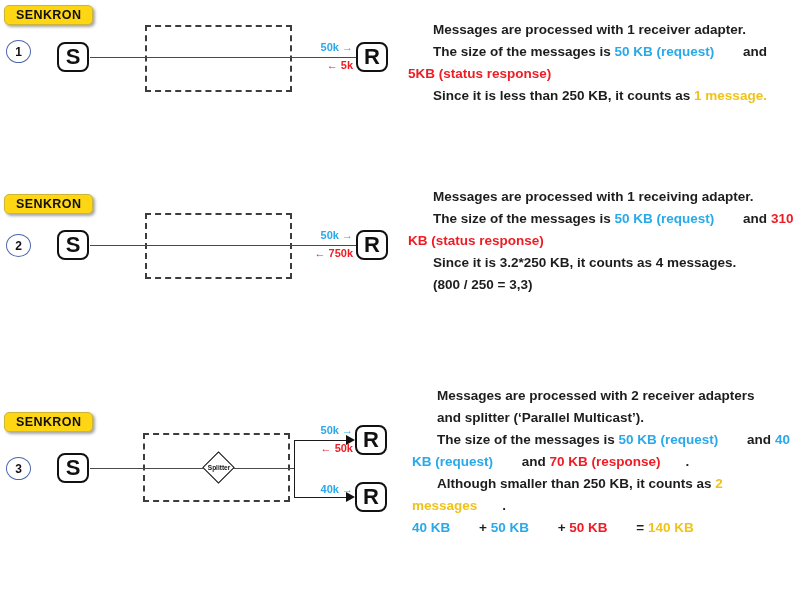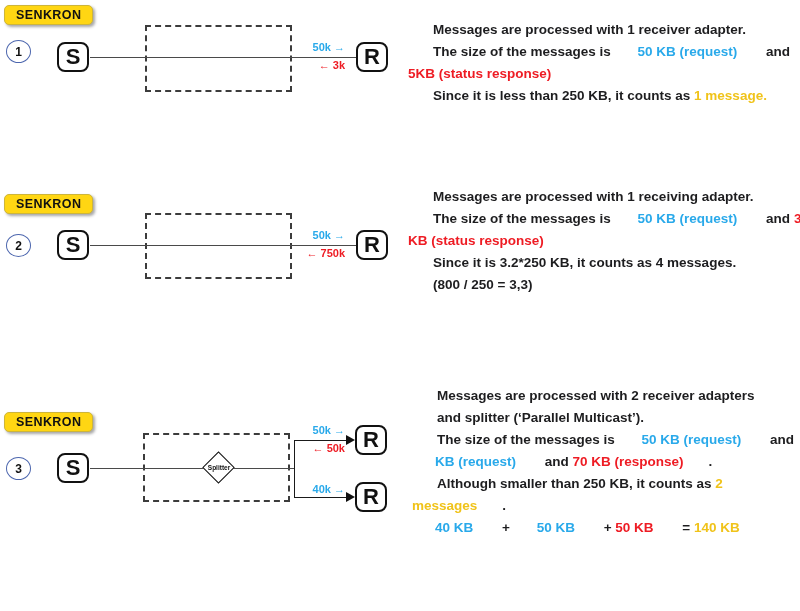--- a/index.html
+++ b/index.html
@@ -22,44 +22,44 @@
   }
   .node{
     position:absolute;width:32px;height:30px;border:2.5px solid #111;border-radius:8px;
     background:#fff;display:flex;align-items:center;justify-content:center;
     font-weight:bold;font-size:22px;color:#111;line-height:1;
   }
   .dashed{position:absolute;border:2px dashed #3c3c3c;}
   .hline{position:absolute;height:0;border-top:1.5px solid var(--line);}
   .hline.dark{border-top-color:#1a1a1a;}
   .vline{position:absolute;width:0;border-left:1.5px solid #1a1a1a;}
-  .flow-label{position:absolute;width:54px;text-align:right;font-size:11px;font-weight:bold;white-space:nowrap;}
+  .flow-label{position:absolute;width:54px;text-align:right;font-size:11px;font-weight:bold;white-space:nowrap;margin-left:8px;}
   .fl-blue{color:var(--c-blue);} .fl-red{color:var(--c-red);}
   .arrowhead{position:absolute;width:0;height:0;border-top:5px solid transparent;
     border-bottom:5px solid transparent;border-left:9px solid #111;}
   .diamond{position:absolute;width:23px;height:23px;background:#fff;border:1.5px solid #111;transform:rotate(45deg);}
   .diamond-label{position:absolute;width:40px;text-align:center;font-size:6.5px;font-weight:bold;color:#111;}
   .textblock{position:absolute;font-size:13.5px;font-weight:bold;line-height:22px;
     color:var(--c-black);white-space:nowrap;}
-  .c-k{color:var(--c-black);padding-left:25px;} .c-b{color:var(--c-blue);margin-left:23px;} .c-r{color:var(--c-red);} .c-y{color:var(--c-yellow);}
+  .c-k{color:var(--c-black);padding-left:25px;} .c-b{color:var(--c-blue);} .c-r{color:var(--c-red);} .c-y{color:var(--c-yellow);}
   .bottom-rule{position:absolute;left:0;top:607px;width:800px;height:1px;background:#ececec;}
 </style>
 </head>
 <body>
 
 <div class="canvas">
 
   <section class="row" style="top:0;height:180px;">
     <div class="badge" style="left:4px;top:5px;">SENKRON</div>
     <div class="num-circle" style="left:6px;top:40px;">1</div>
     <div class="node" style="left:57px;top:42px;">S</div>
     <div class="dashed" style="left:145px;top:25px;width:147px;height:67px;"></div>
     <div class="hline" style="left:90px;top:57px;width:266px;"></div>
     <div class="flow-label fl-blue" style="left:291px;top:41px;">50k →</div>
-    <div class="flow-label fl-red" style="left:291px;top:59px;">← 3k</div>
+    <div class="flow-label fl-red" style="left:291px;top:59px;">← 5k</div>
     <div class="node" style="left:356px;top:42px;">R</div>
     <div class="textblock" style="left:408px;top:19px;">
       <div><span class="c-k">Messages are processed with 1 receiver adapter.</span></div>
       <div><span class="c-k">The size of the messages is </span><span class="c-b">50 KB (request)</span><span class="c-k"> and</span></div>
       <div><span class="c-r">5KB (status response)</span></div>
       <div><span class="c-k">Since it is less than 250 KB, it counts as </span><span class="c-y">1 message.</span></div>
     </div>
   </section>
 
   <section class="row" style="top:180px;height:200px;">

